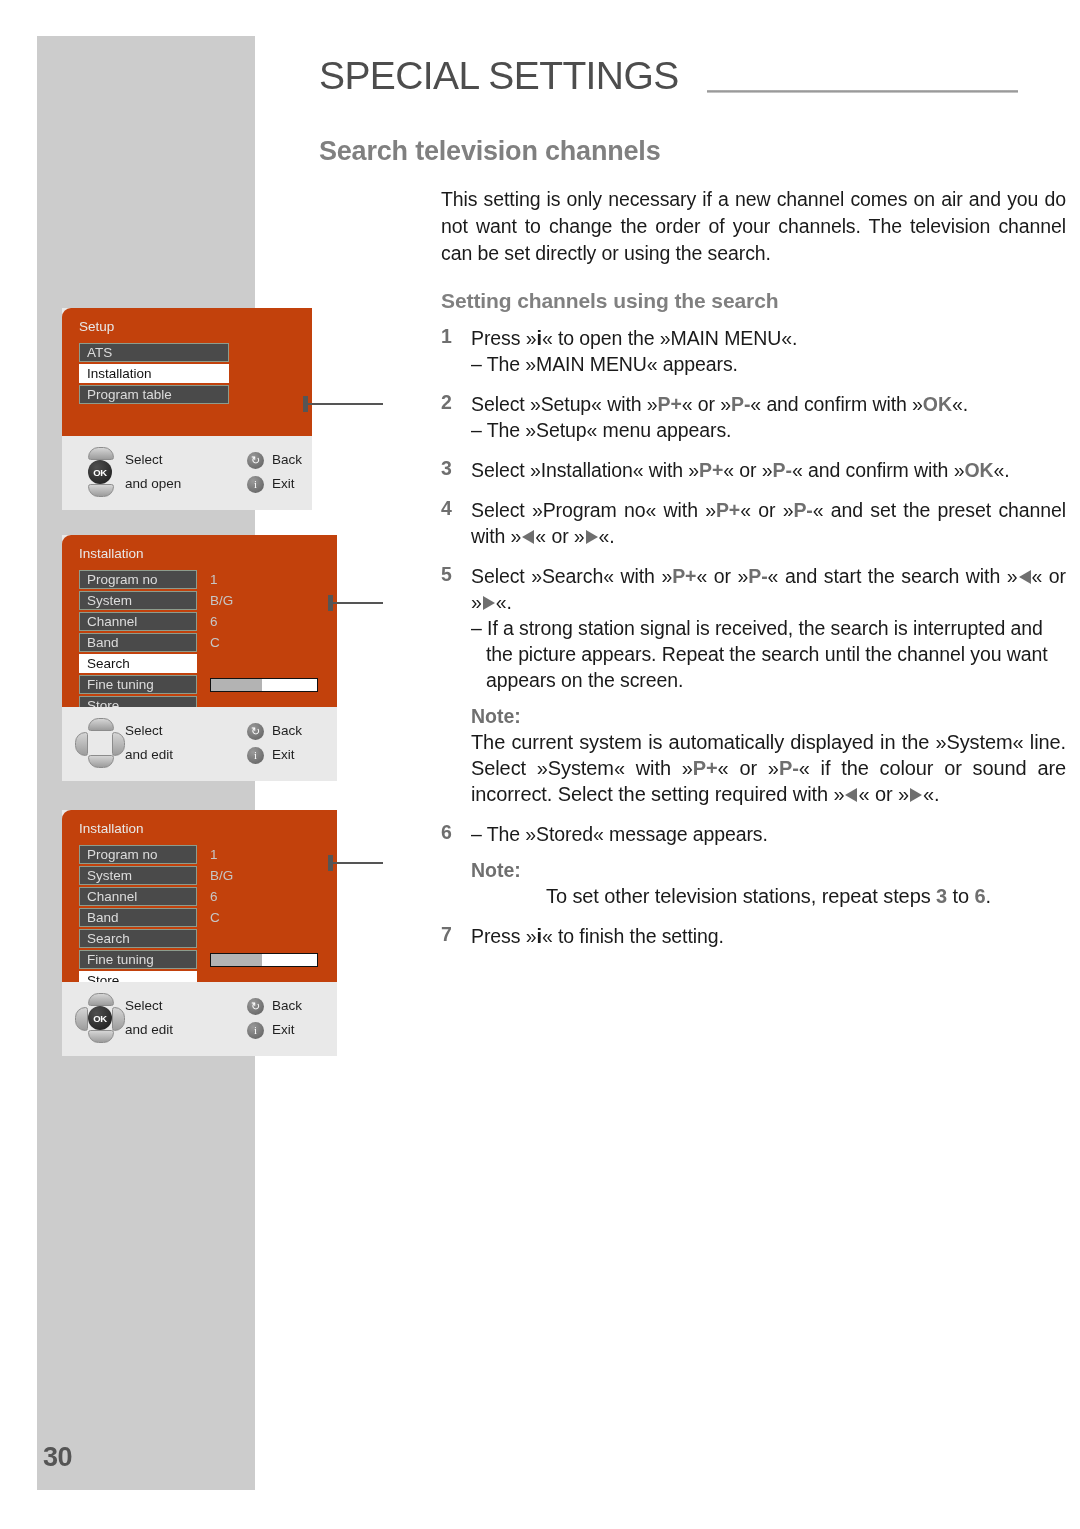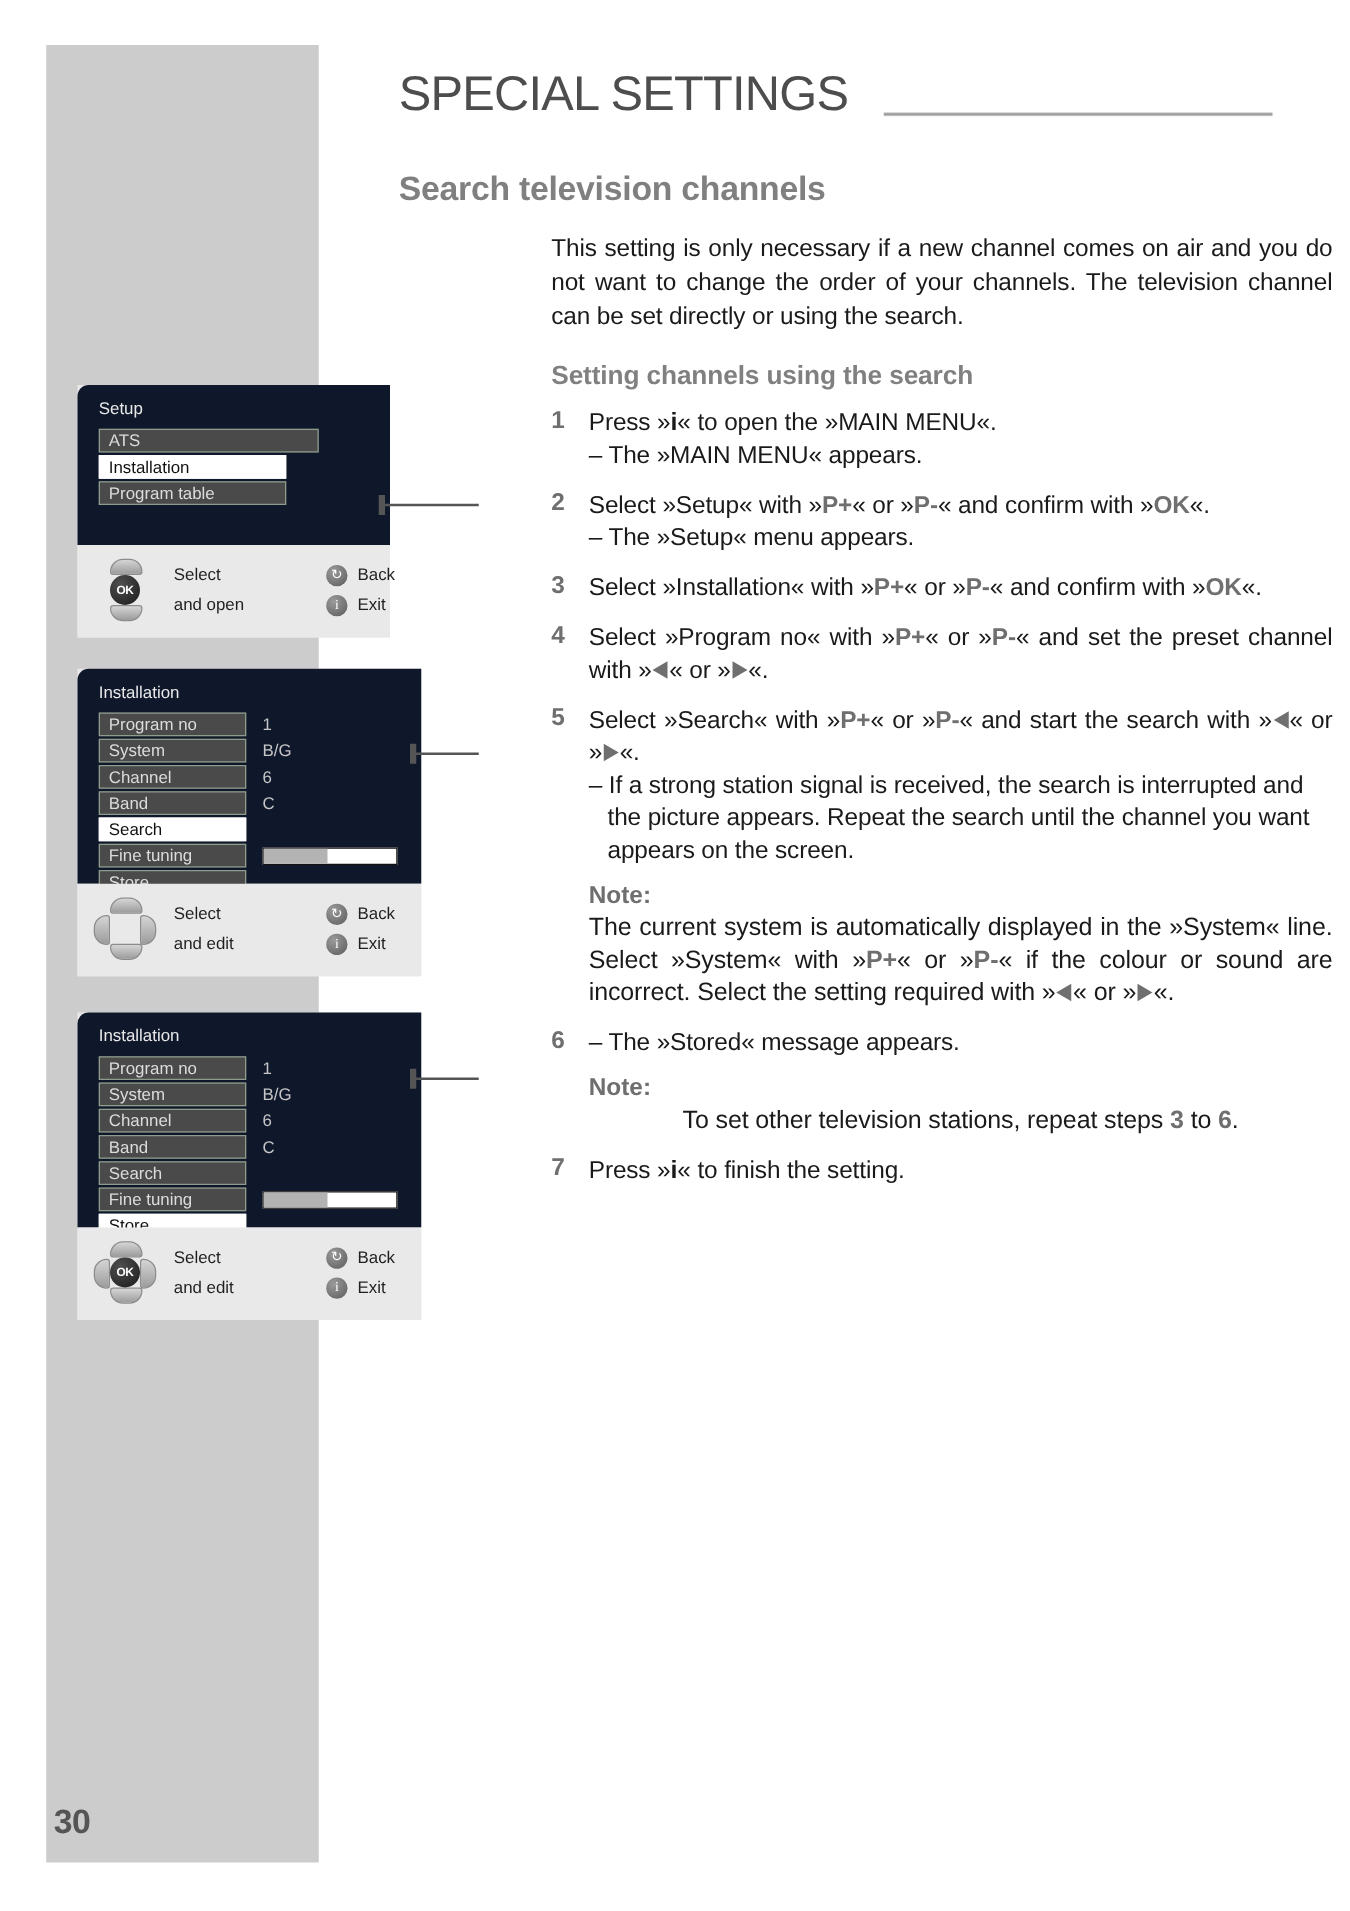--- a/index.html
+++ b/index.html
@@ -172,21 +172,21 @@
     border-left: 12px solid #6f6f6f;
   }
 
   
   .osd {
     position: absolute;
     background: #e9e9e9;
     box-shadow: 0 0 0 0 transparent;
   }
   .osd-screen {
-    background: #0f172a;
+    background: #c2410c;
     border-top-left-radius: 9px;
     border-top-right-radius: 0px;
     position: relative;
   }
   .osd-title {
     color: #e8e8e8;
     font-size: 13.5px;
     padding: 11px 0 9px 17px;
     font-family: "Liberation Sans", sans-serif;
   }
@@ -280,21 +280,20 @@
     font-size: 9.5px;
     font-weight: bold;
     display: flex;
     align-items: center;
     justify-content: center;
     letter-spacing: -0.3px;
   }
   .footer-cols {
     display: flex;
     flex: 1 1 auto;
-    margin-left: 14px;
   }
   .footer-col {
     display: flex;
     flex-direction: column;
     justify-content: center;
   }
   .footer-line {
     font-size: 13.5px;
     color: #1f1f1f;
     height: 24px;
@@ -406,21 +405,21 @@
     </div>
   </div>
 
 </div>
 
 <div class="osd" id="osd-0" style="left:62px; top:308px; width:250px;">
   <div class="osd-screen" style="height:128px;">
     <div class="osd-title">Setup</div>
     <div class="osd-rows">
       <div class="osd-row">
-        <div class="osd-label" style="width:176px;">ATS</div>
+        <div class="osd-label" style="width:150px;">ATS</div>
       </div>
       <div class="osd-row">
         <div class="osd-label sel" style="width:150px;">Installation</div>
       </div>
       <div class="osd-row">
         <div class="osd-label" style="width:150px;">Program table</div>
       </div>
     </div>
   </div>
   <div class="osd-footer" style="height:56px;">

